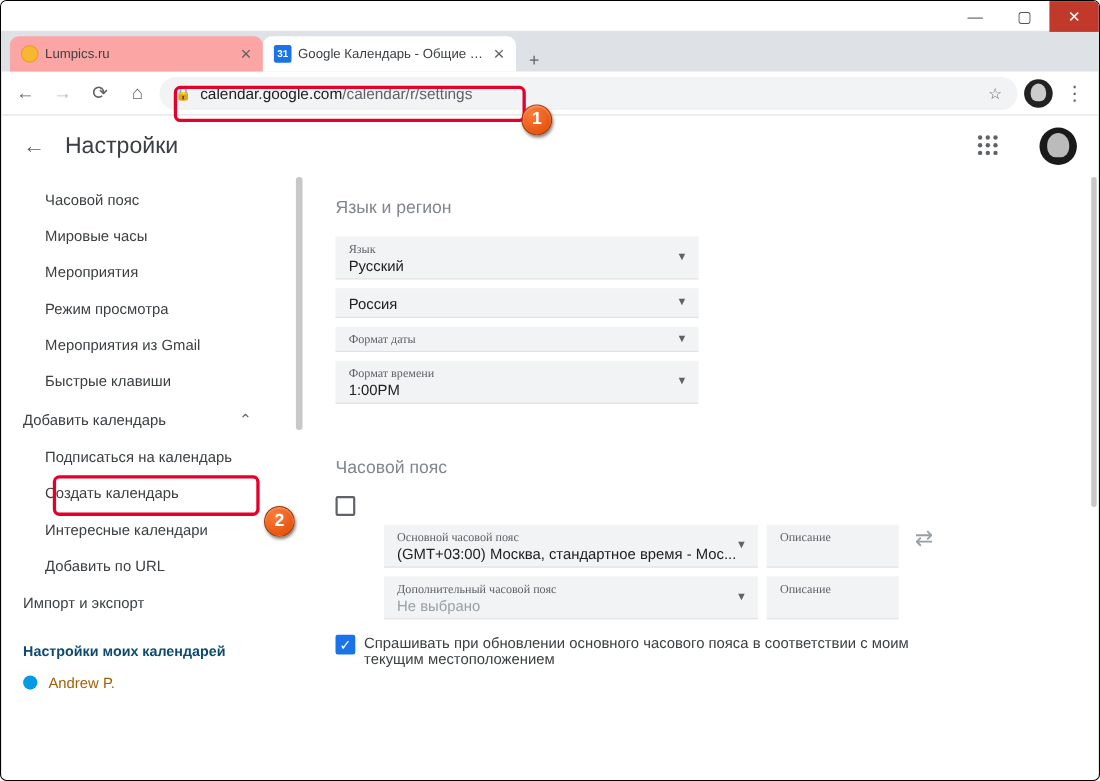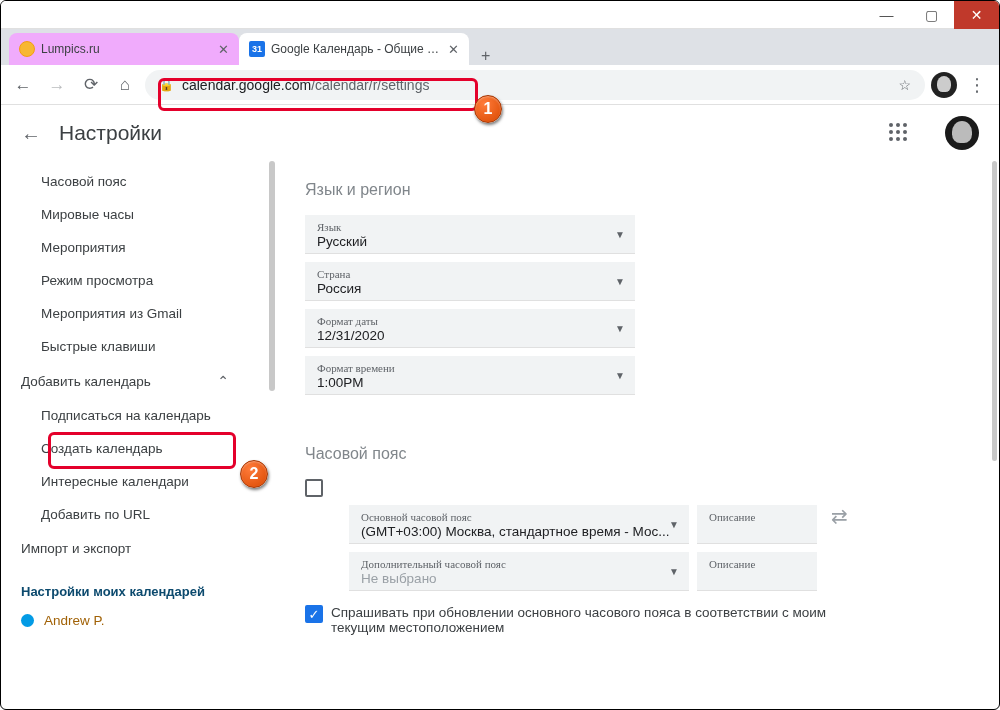--- a/index.html
+++ b/index.html
@@ -6,21 +6,21 @@
 body { background: #fff; }
 .window { width: 1000px; height: 710px; border: 1px solid #000; border-radius: 6px; position: relative; overflow: hidden; background: #fff; }
 
 
 .titlebar { height: 28px; background: #fff; display: flex; justify-content: flex-end; align-items: center; border-bottom: 1px solid #e0e0e0; }
 .winbtn { width: 45px; height: 28px; display: flex; align-items: center; justify-content: center; font-size: 14px; color: #555; }
 .winbtn.close { background: #c0392b; color: #fff; }
 
 
 .tabstrip { height: 36px; background: #dee1e6; display: flex; align-items: flex-end; padding-left: 8px; }
-.tab { height: 32px; background: #f0abfc; border-radius: 8px 8px 0 0; display: flex; align-items: center; padding: 0 10px; font-size: 12px; color: #3c4043; width: 230px; gap: 6px; position: relative; }
+.tab { height: 32px; background: #fca5a5; border-radius: 8px 8px 0 0; display: flex; align-items: center; padding: 0 10px; font-size: 12px; color: #3c4043; width: 230px; gap: 6px; position: relative; }
 .tab.active { background: #fff; }
 .tab .favicon { width: 16px; height: 16px; border-radius: 50%; }
 .tab .title { flex: 1; white-space: nowrap; overflow: hidden; text-overflow: ellipsis; }
 .tab .tabclose { font-size: 13px; color: #5f6368; }
 .favicon-lumpics { background: radial-gradient(circle, #f7b733 40%, #f7b733 40%); border: 1px solid #f39c12; }
 .favicon-gcal { width: 16px; height: 16px; background: #1a73e8; color: #fff; font-size: 9px; font-weight: bold; display: flex; align-items: center; justify-content: center; border-radius: 2px; }
 .newtab { padding: 0 12px; font-size: 16px; color: #5f6368; }
 
 
 .toolbar { height: 40px; display: flex; align-items: center; padding: 0 8px; gap: 6px; border-bottom: 1px solid #e0e0e0; }
@@ -173,27 +173,25 @@
       <div class="mainscroll"></div>
 
       <div class="section-title">Язык и регион</div>
 
       <div class="field">
         <div class="flabel">Язык</div>
         <div class="fvalue">Русский</div>
         <div class="farrow">▼</div>
       </div>
       <div class="field">
-        <div class="flabel">Страна</div>
         <div class="fvalue">Россия</div>
         <div class="farrow">▼</div>
       </div>
       <div class="field">
         <div class="flabel">Формат даты</div>
-        <div class="fvalue">12/31/2020</div>
         <div class="farrow">▼</div>
       </div>
       <div class="field">
         <div class="flabel">Формат времени</div>
         <div class="fvalue">1:00PM</div>
         <div class="farrow">▼</div>
       </div>
 
       <div class="section2">
         <div class="section-title">Часовой пояс</div>

